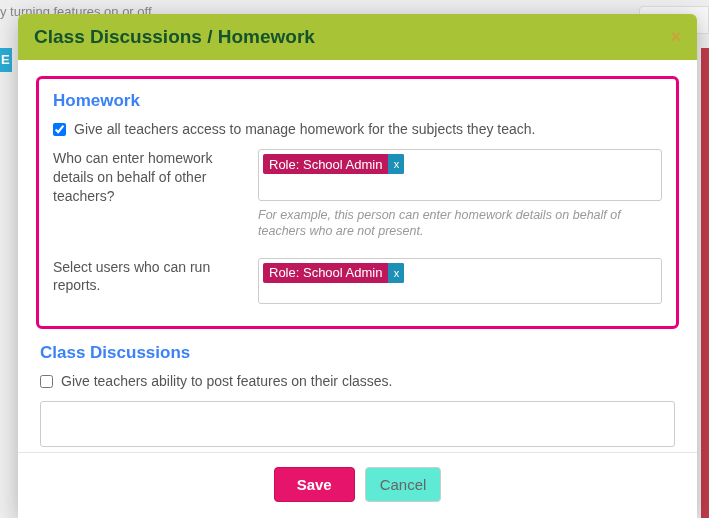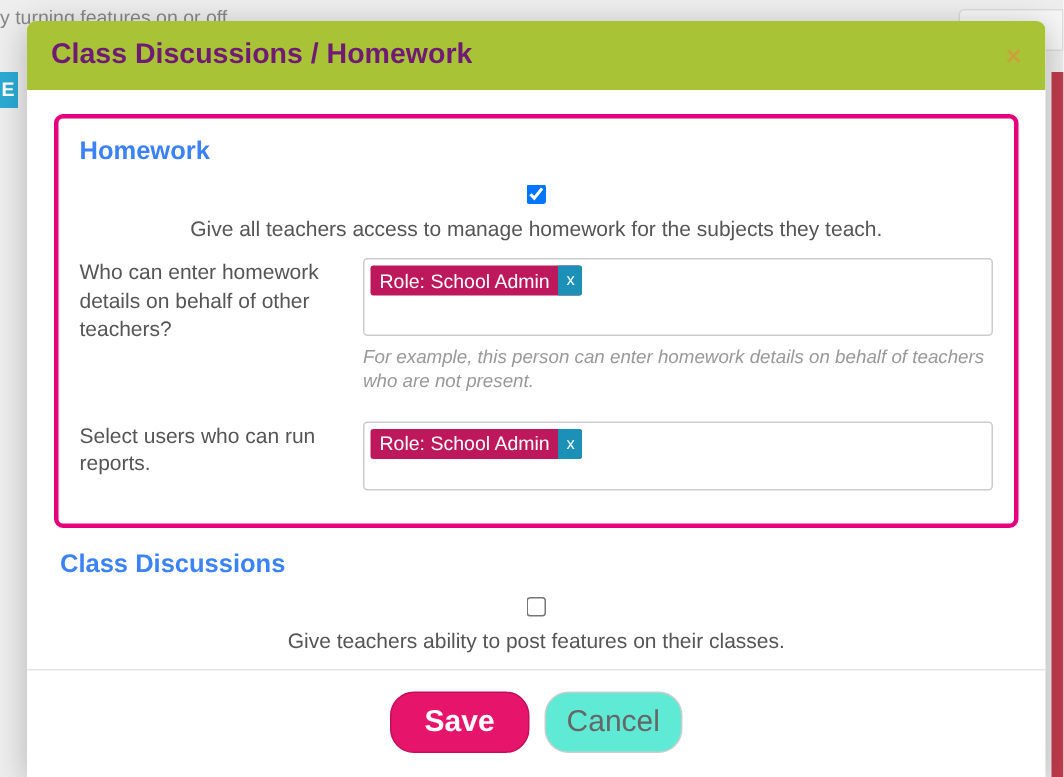--- a/index.html
+++ b/index.html
@@ -57,21 +57,21 @@
   overflow: hidden;
 }
 .modal-header {
   background: #a8c336;
   padding: 12px 16px;
   display: flex;
   align-items: center;
   justify-content: space-between;
 }
 .modal-title {
-  color: #701a75;
+  color: #14532d;
   font-size: 19px;
   font-weight: bold;
 }
 .modal-close {
   color: #c9a33a;
   font-size: 18px;
   font-weight: bold;
   cursor: pointer;
 }
 .modal-body {
@@ -86,31 +86,30 @@
   margin-bottom: 14px;
 }
 .section-title {
   font-size: 17px;
   font-weight: bold;
   color: #3b82f6;
   margin-bottom: 10px;
 }
 .checkbox-row {
   display: flex;
-  align-items: center;
+  align-items: flex-start;
   gap: 8px;
   margin-bottom: 12px;
   font-size: 14px;
   color: #555;
-  flex-direction: column;
 }
 .checkbox-row input { margin-top: 2px; }
 .form-row {
   display: flex;
-  gap: 13px;
+  gap: 29px;
   margin-bottom: 6px;
 }
 .form-label {
   width: 176px;
   font-size: 14px;
   color: #555;
   line-height: 1.35;
   flex-shrink: 0;
 }
 .form-field { flex: 1; }
@@ -156,22 +155,22 @@
   line-height: 1.3;
 }
 .modal-footer {
   border-top: 1px solid #e5e5e5;
   padding: 14px 0 16px 0;
   display: flex;
   justify-content: center;
   gap: 10px;
 }
 .btn {
-  font-size: 20px;
-  border-radius: 16px;
+  font-size: 15px;
+  border-radius: 4px;
   padding: 8px 22px;
   cursor: pointer;
   border: 1px solid transparent;
 }
 .btn-save {
   background: #e6146a;
   color: #fff;
   font-weight: bold;
   border-color: #c40e58;
 }

